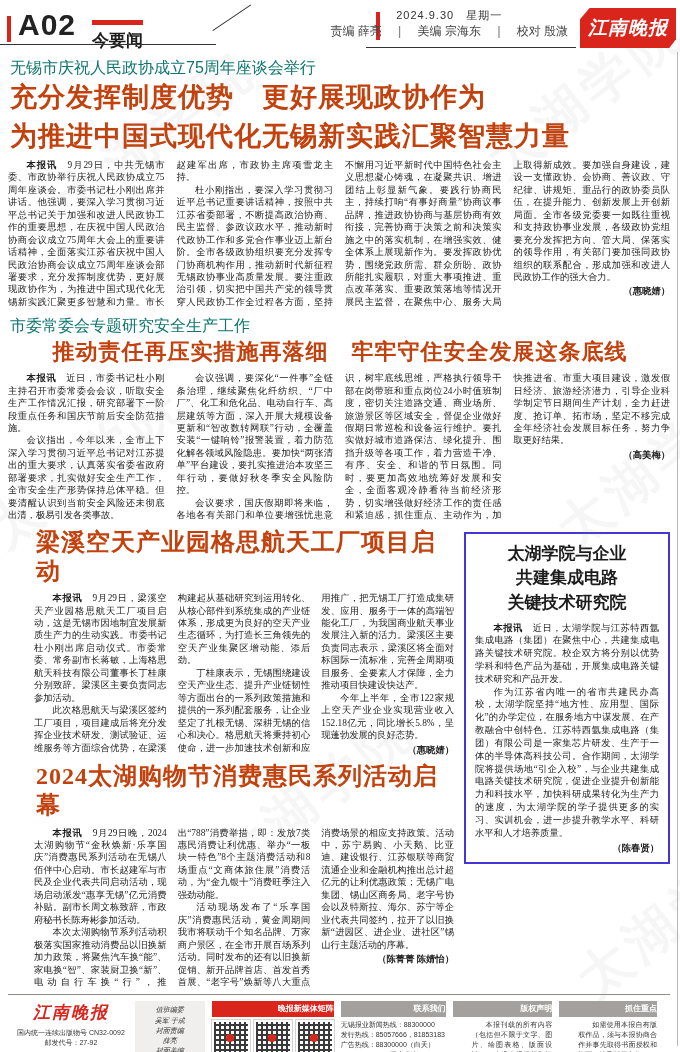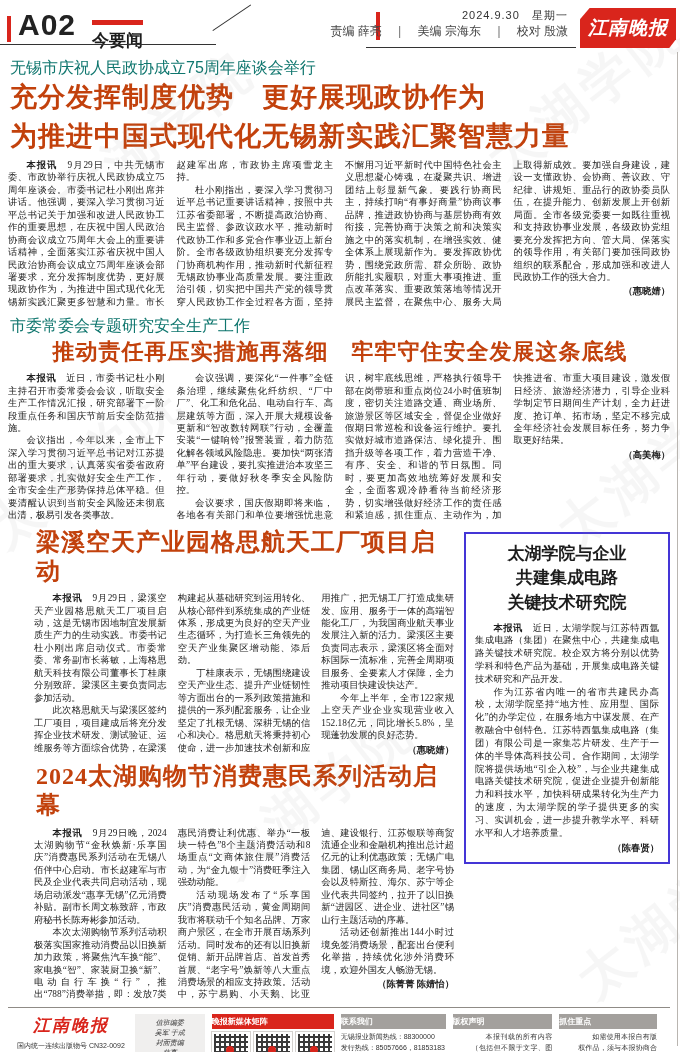--- a/index.html
+++ b/index.html
@@ -12,21 +12,21 @@
   .hdr{position:relative;height:56px;}
   .hdr-redbar{position:absolute;left:7px;top:16px;width:4px;height:26px;background:#d9251c;}
   .pagenum{position:absolute;left:18px;top:8px;font-family:"Liberation Sans",sans-serif;
            font-size:30px;font-weight:bold;letter-spacing:1px;color:#222;}
   .section-tab{position:absolute;left:92px;top:20px;font-family:"Liberation Sans",sans-serif;
            font-size:17px;font-weight:bold;border-top:5px solid #d9251c;padding-top:4px;}
   .hdr-line-left{position:absolute;left:0;top:44px;width:216px;border-bottom:1.5px solid #333;}
   .hdr-diag{position:absolute;left:213px;top:30px;width:46px;border-bottom:1.5px solid #333;
             transform:rotate(-34deg);transform-origin:left bottom;}
   .hdr-right{position:absolute;right:112px;top:8px;text-align:right;font-family:"Liberation Sans",sans-serif;}
-  .hdr-date{font-size:11px;color:#333;letter-spacing:1px;}
+  .hdr-date{font-size:11px;color:#333;letter-spacing:1px;text-align:center;}
   .hdr-editors{font-size:12px;color:#444;margin-top:0;}
   .hdr-tick{position:absolute;right:300px;top:12px;width:4px;height:28px;background:#d9251c;}
   .hdr-line-right{position:absolute;right:104px;top:47px;width:210px;border-bottom:1.5px solid #333;}
   .masthead-logo{position:absolute;right:4px;top:8px;width:96px;height:40px;background:#d9251c;
        color:#fff;font-style:italic;font-weight:bold;font-size:19px;line-height:40px;text-align:center;
        letter-spacing:1px;clip-path:polygon(10% 0,100% 0,100% 78%,93% 100%,0 100%,0 28%);}
   .frame-right{position:absolute;right:2px;top:52px;bottom:6px;border-right:1px solid #b9b5b0;}
   
   .inner{padding:0 10px 0 8px;}
   .kicker{font-size:16px;color:#0f766e;margin:2px 0 2px 2px;font-family:"Liberation Sans",sans-serif;}
@@ -50,21 +50,21 @@
   
   .footer{border-top:1px solid #8f8b86;margin-top:6px;padding:6px 6px 4px 6px;display:flex;gap:7px;
           font-family:"Liberation Sans",sans-serif;}
   .footer:after{content:"";}
   .f-col{font-size:7px;line-height:1.45;color:#333;}
   .f-masthead{width:128px;text-align:center;}
   .f-logo{color:#d9251c;font-family:"Liberation Serif",serif;font-style:italic;font-weight:bold;
           font-size:17px;letter-spacing:2px;margin-bottom:2px;}
   .f-duty{width:74px;background:#f0efee;text-align:center;padding:4px 2px;font-style:italic;}
   .f-media{width:128px;}
-  .f-bar{color:#fff;text-align:left;font-size:8px;font-weight:bold;padding:2px 0;margin-bottom:3px;}
+  .f-bar{color:#fff;text-align:right;font-size:8px;font-weight:bold;padding:2px 0;margin-bottom:3px;}
   .bar-red{background:#d9251c;}
   .bar-gray{background:#a3a09d;}
   .qr-grid{display:grid;grid-template-columns:repeat(3,1fr);gap:3px 4px;}
   .qr{width:34px;height:34px;margin:0 auto;border:2px solid #fff;outline:1px solid #d5d2cf;
       background:repeating-linear-gradient(0deg,#3a3a3a 0 2px,rgba(255,255,255,0) 2px 5px),
                  repeating-linear-gradient(90deg,#3a3a3a 0 2px,#fff 2px 5px);position:relative;}
   .qr i{position:absolute;left:12px;top:12px;width:8px;height:8px;background:#d9251c;border-radius:50%;}
   .qr-label{text-align:center;font-size:6.5px;margin-top:1px;}
   .f-contact{width:118px;}
   .f-copy{width:112px;}
@@ -152,21 +152,20 @@
         </div>
 
         <div class="spacer6"></div>
 
         <div>
           <div class="headline h-md">2024太湖购物节消费惠民系列活动启幕</div>
           <div class="body-cols cols3">
             <p><span class="lead">本报讯</span>　<span>9月29日晚，2024太湖购物节“金秋焕新·乐享国庆”消费惠民系列活动在无锡八佰伴中心启动。市长赵建军与市民及企业代表共同启动活动，现场启动派发“惠享无锡”亿元消费补贴。副市长周文栋致辞，市政府秘书长陈寿彬参加活动。</span></p>
             <p>本次太湖购物节系列活动积极落实国家推动消费品以旧换新加力政策，将聚焦汽车换“能”、家电换“智”、家装厨卫换“新”、电动自行车换“行”，推出“788”消费举措，即：发放7类惠民消费让利优惠、举办“一板块一特色”8个主题消费活动和8场重点“文商体旅住展”消费活动，为“金九银十”消费旺季注入强劲动能。</p>
             <p>活动现场发布了“乐享国庆”消费惠民活动，黄金周期间我市将联动千个知名品牌、万家商户景区，在全市开展百场系列活动。同时发布的还有以旧换新促销、新开品牌首店、首发首秀首展、“老字号”焕新等八大重点消费场景的相应支持政策。活动中，苏宁易购、小天鹅、比亚迪、建设银行、江苏银联等商贸流通企业和金融机构推出总计超亿元的让利优惠政策；无锡广电集团、锡山区商务局、老字号协会以及特斯拉、海尔、苏宁等企业代表共同签约，拉开了以旧换新“进园区、进企业、进社区”锡山行主题活动的序幕。</p>
-            <p>活动还创新推出144小时过境免签消费场景，配套出台便利化举措，持续优化涉外消费环境，欢迎外国友人畅游无锡。</p>
             <div class="byline">（陈菁菁 陈婧怡）</div>
           </div>
         </div>
       </div>
 
       <div class="box-article">
         <div class="box-title">
           <div>太湖学院与企业</div>
           <div>共建集成电路</div>
           <div>关键技术研究院</div>

